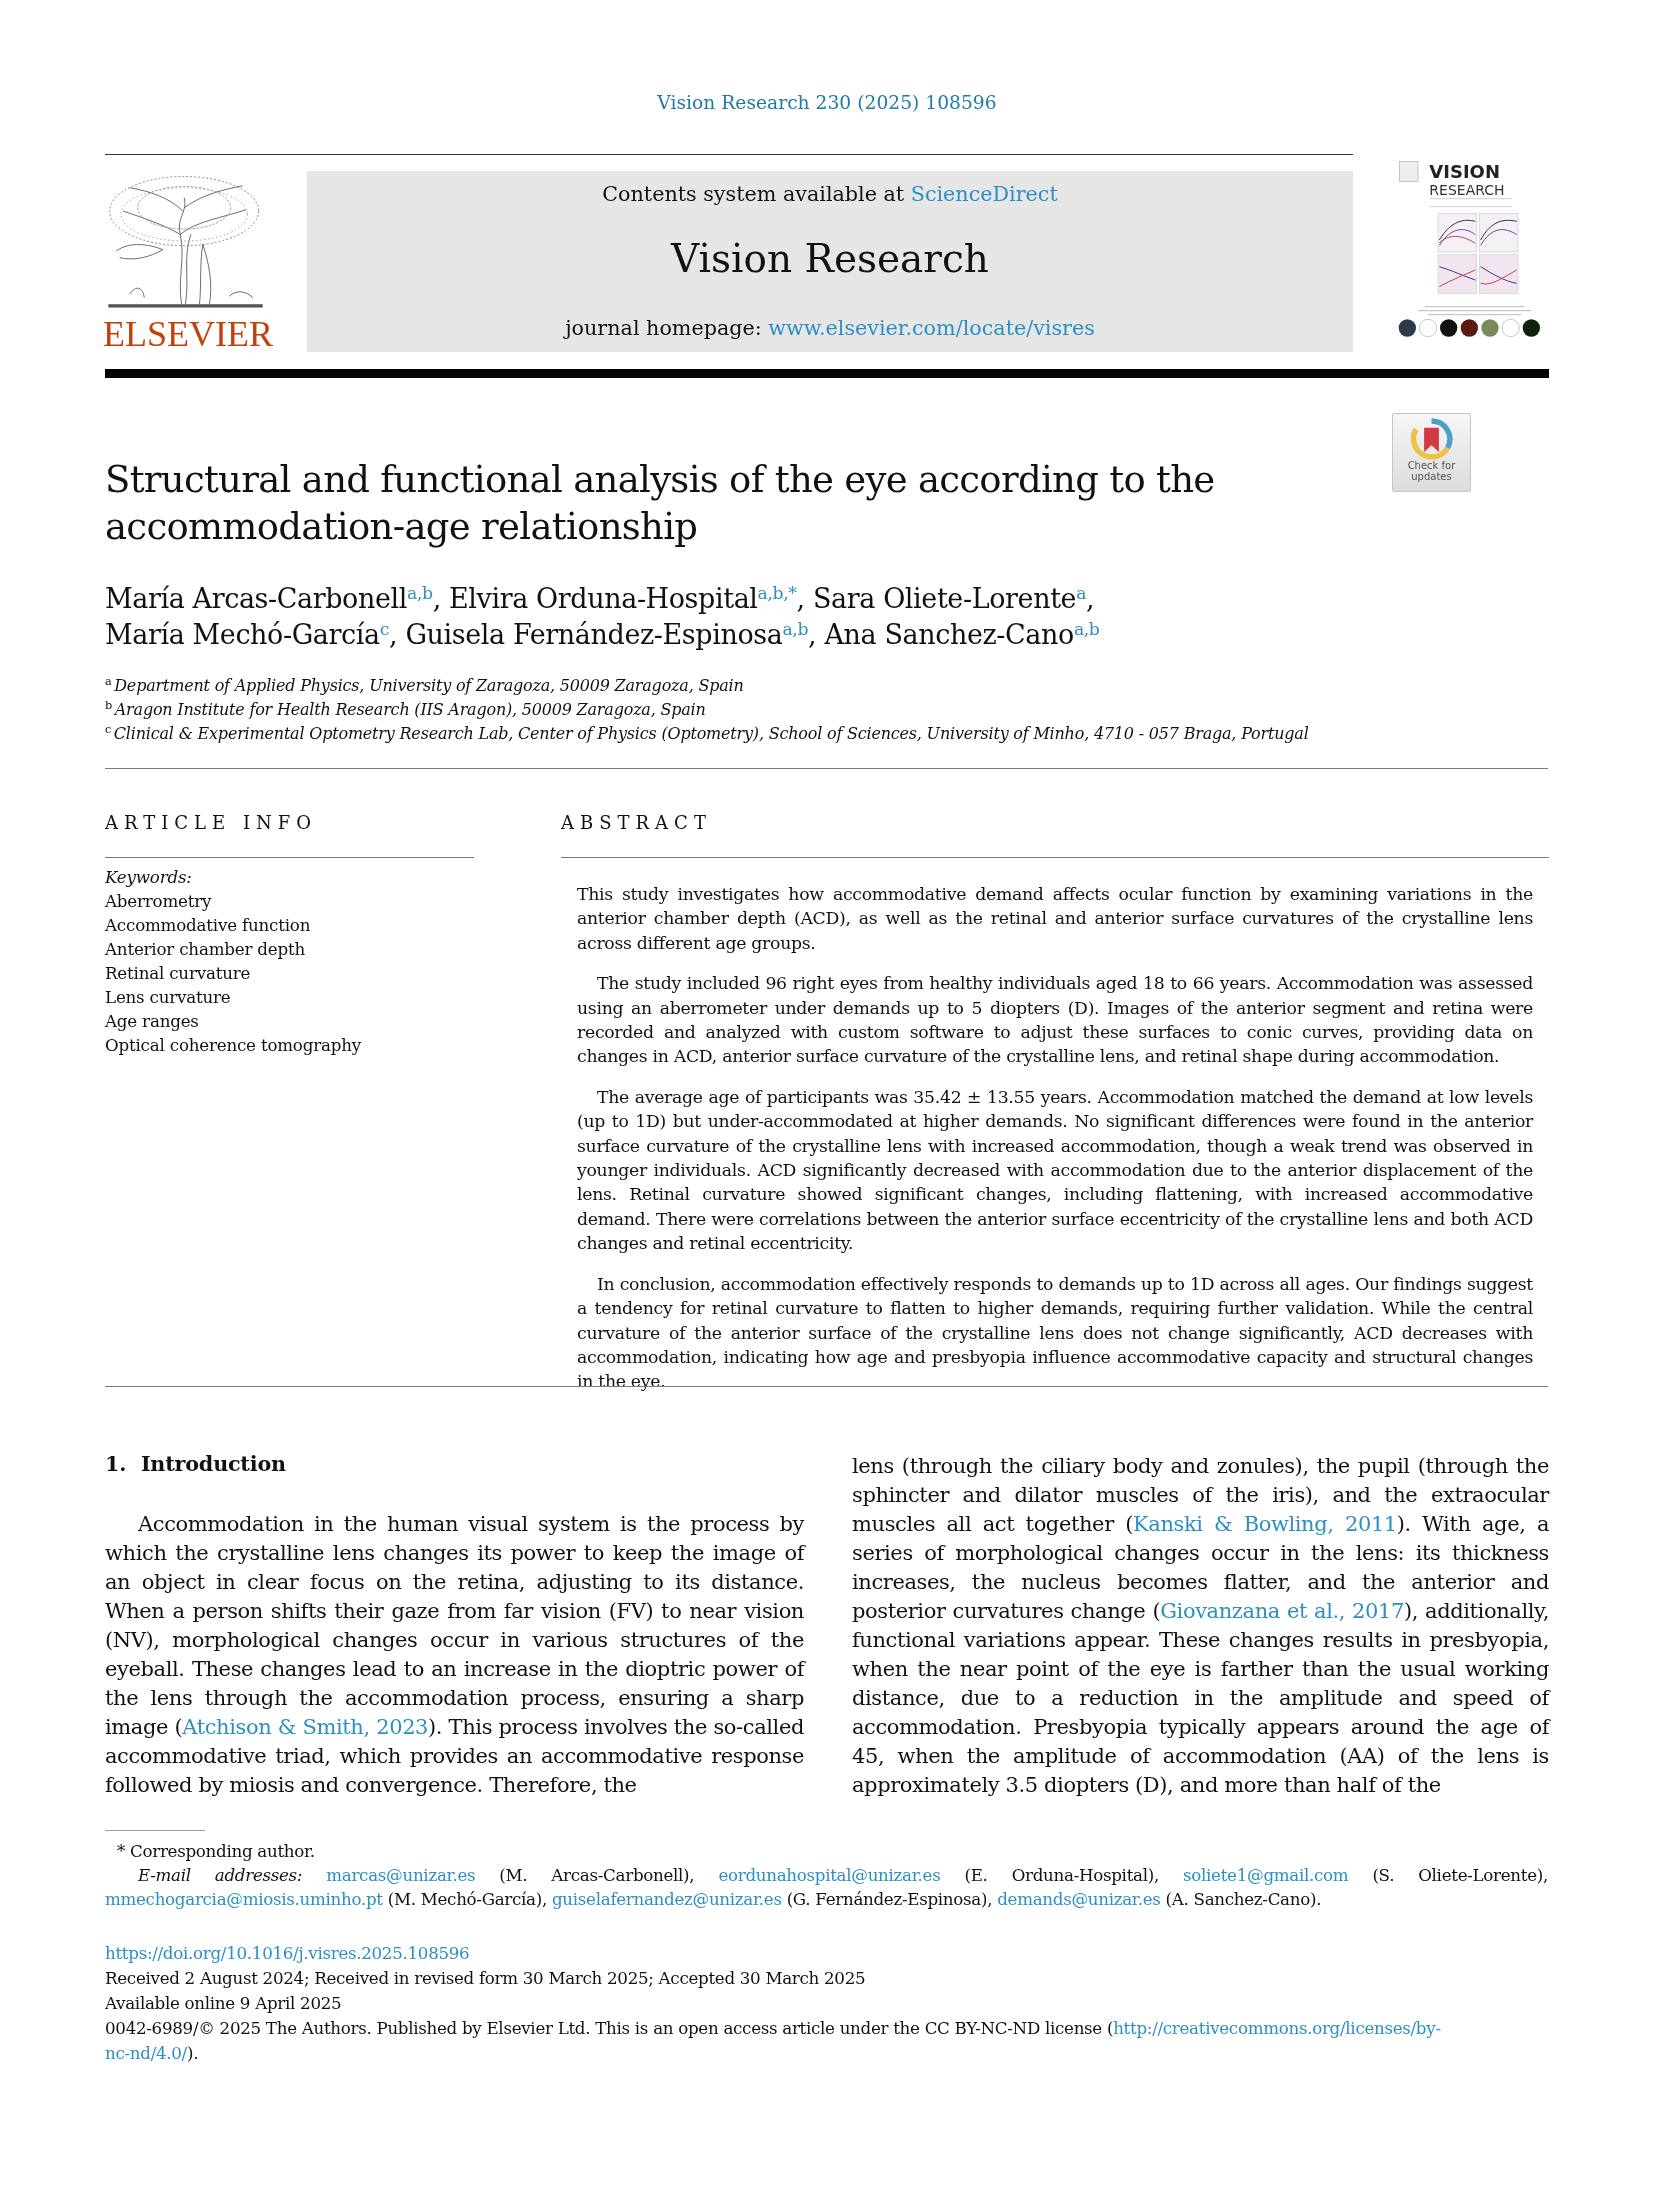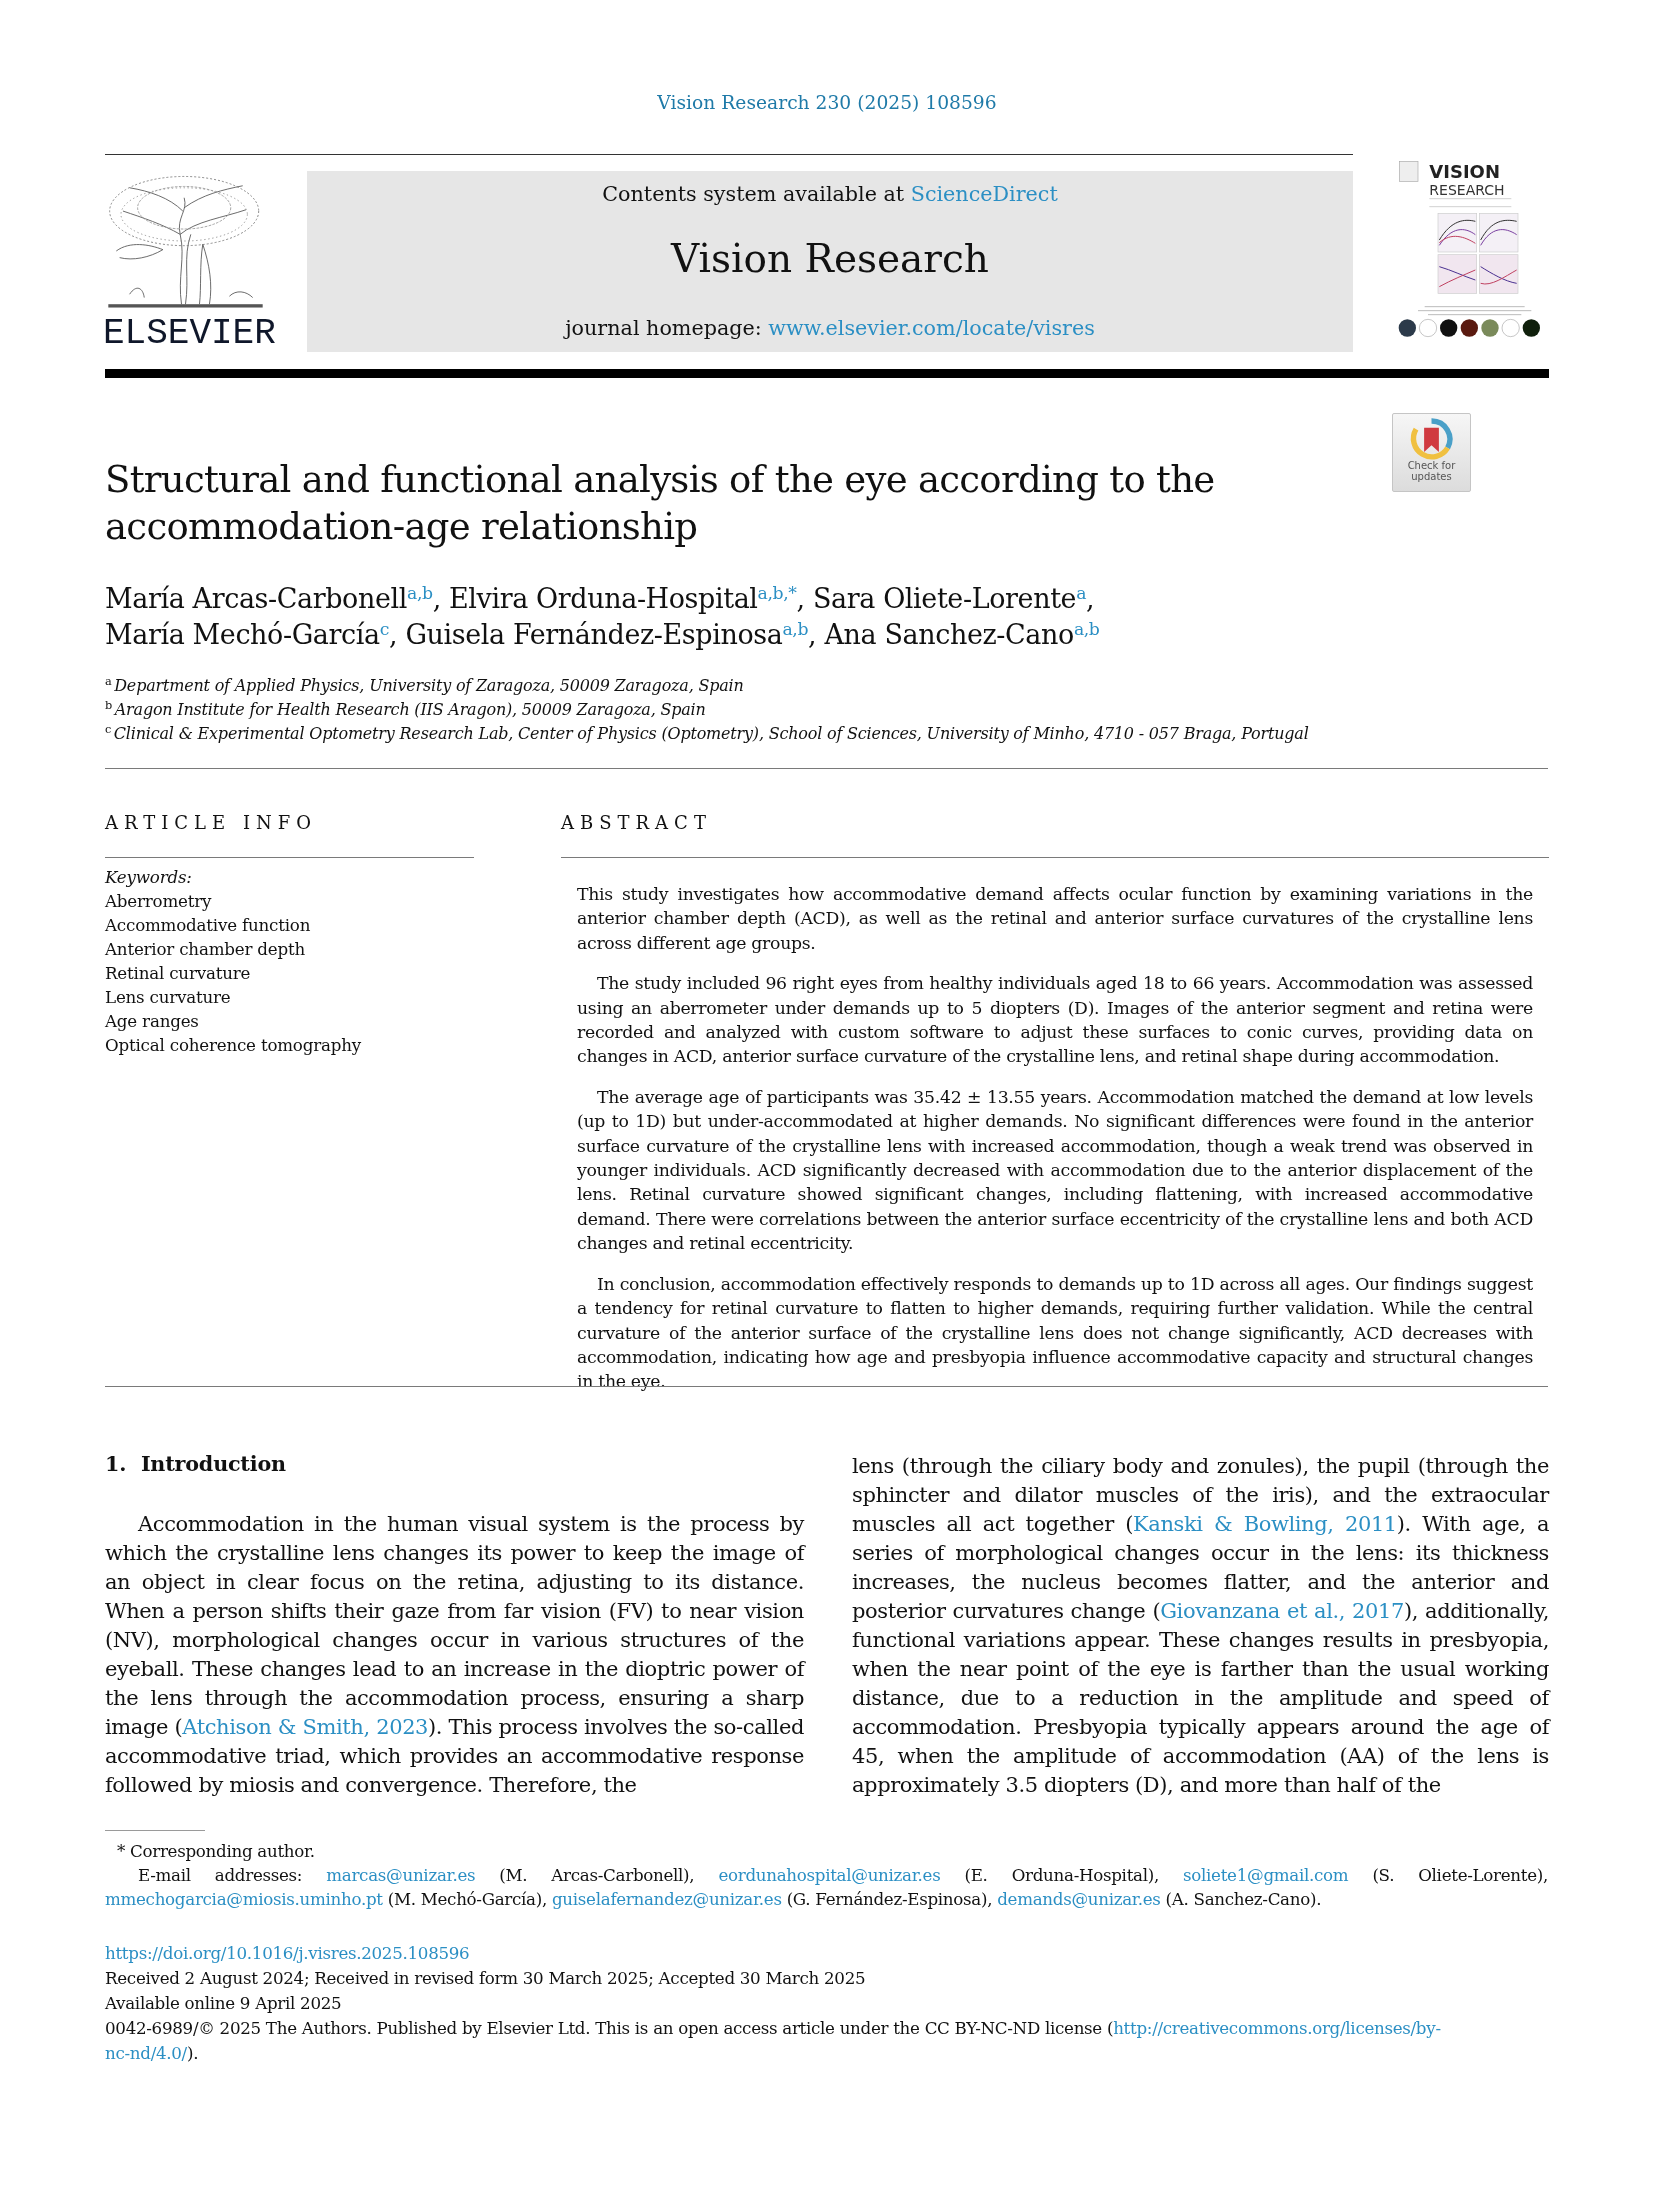--- a/index.html
+++ b/index.html
@@ -13,21 +13,21 @@
   
   #journal-citation { top: 92px; left: 0; width: 1654px; text-align: center; font-size: 18.7px; color: #1f7aa8; }
   #top-rule { top: 154px; left: 105px; width: 1248px; height: 1.3px; background: #333; }
   #grey-box { top: 171px; left: 307px; width: 1046px; height: 181px; background: #e6e6e6; }
   #contents-line { top: 10.7px; left: 0; width: 100%; text-align: center; font-size: 20.7px; }
   #journal-name { top: 65px; left: 0; width: 100%; text-align: center; font-size: 39px; }
   #homepage-line { top: 145px; left: 0; width: 100%; text-align: center; font-size: 20.7px; }
   #black-bar { top: 369px; left: 105px; width: 1444px; height: 9.3px; background: #000; }
 
   #elsevier-logo { top: 171px; left: 103px; width: 163px; height: 181px; }
-  #elsevier-word { position: absolute; left: 0; bottom: 0; width: 163px; text-align: center; font-family: Liberation Mono, monospace; font-size: 36px; color: #0f172a; letter-spacing: 0px; line-height: 36px; }
+  #elsevier-word { position: absolute; left: 0; bottom: 0; width: 163px; text-align: center; font-family: Liberation Serif, serif; font-size: 36px; color: #c2410c; letter-spacing: 0px; line-height: 36px; }
 
   #cover { top: 160px; left: 1398px; width: 150px; height: 192px; }
   #check-updates { top: 413px; left: 1392px; width: 79px; height: 79px; border: 1.3px solid #c5c5c5; border-radius: 2px; background: linear-gradient(#f6f6f6, #dcdcdc); box-sizing: border-box; text-align: center; }
   #check-updates .cu-text { position: absolute; left: 0; width: 100%; top: 47px; font-family: "DejaVu Sans", sans-serif; font-size: 10px; line-height: 10.7px; color: #555; }
 
   
   #title { top: 456px; left: 105px; width: 1267px; font-size: 37px; line-height: 47px; font-family: "DejaVu Serif", serif; letter-spacing: -0.7px; }
   #authors { top: 581px; left: 105px; width: 1267px; font-size: 27px; line-height: 36px; letter-spacing: -0.4px; }
   #authors sup { color: #2b8fc4; font-size: 17.3px; vertical-align: 9.3px; line-height: 0; }
   #affiliations { top: 674px; left: 105px; width: 1440px; font-size: 16px; line-height: 24px; font-style: italic; letter-spacing: -0.2px; }
@@ -57,21 +57,21 @@
   .body-col p { margin: 0; }
   #col-left { left: 105px; width: 699px; }
   #col-left p { text-indent: 33px; }
   #col-right { left: 852px; width: 697px; top: 1452px; }
 
   
   #fn-rule { top: 1830px; left: 105px; width: 100px; height: 1.3px; background: #9a9a9a; }
   #footnotes { top: 1839px; left: 105px; width: 1443px; font-size: 16.7px; line-height: 24px; letter-spacing: -0.3px; }
   #footnotes .corr { padding-left: 12px; }
   #footnotes .emails { text-align: justify; text-indent: 33px; }
-  #footnotes .em-label { }
+  #footnotes .em-label { font-style: italic; }
 
   #pubinfo { top: 1941px; left: 105px; width: 1443px; font-size: 16.7px; line-height: 25px; letter-spacing: -0.3px; }
   #pubinfo div { white-space: nowrap; }
 </style>
 </head>
 <body>
 
 <div id="journal-citation" class="abs">Vision Research 230 (2025) 108596</div>
 <div id="top-rule" class="abs"></div>
 

